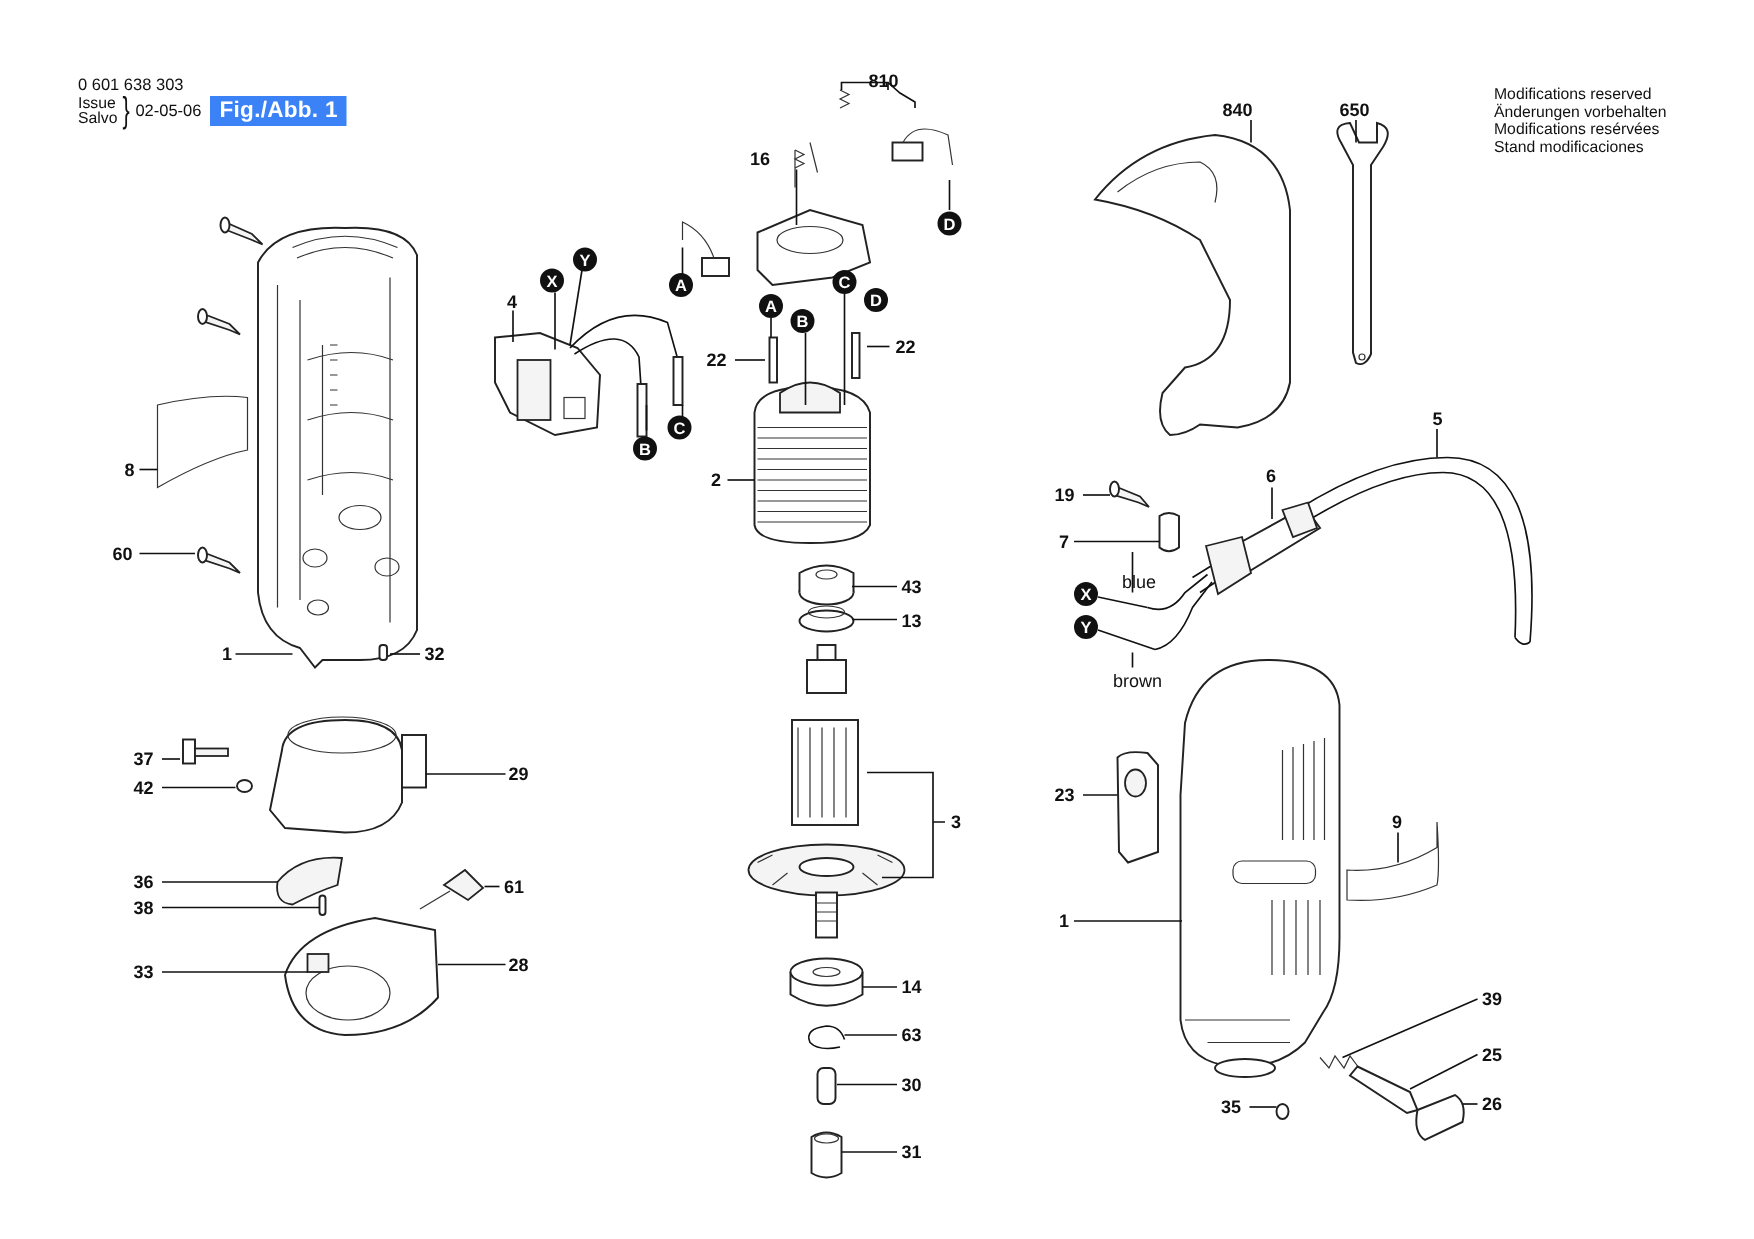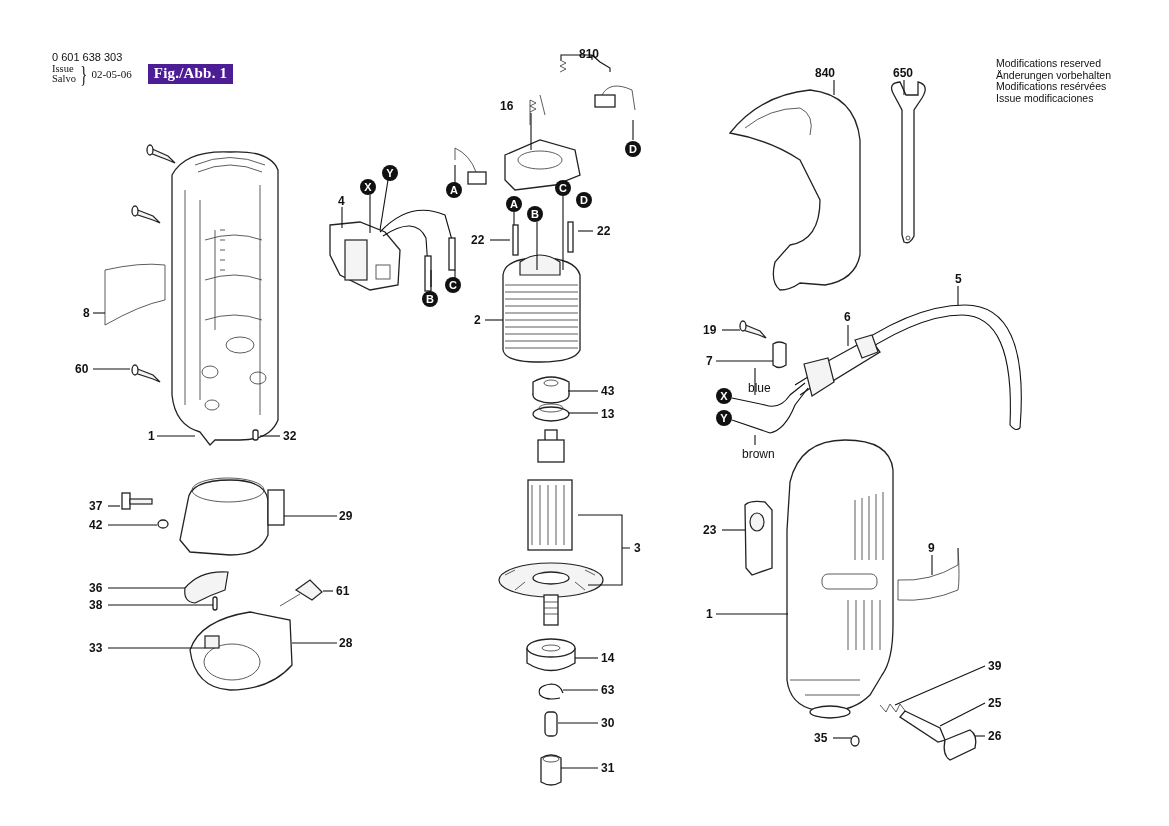--- a/index.html
+++ b/index.html
@@ -1,24 +1,24 @@
 <!DOCTYPE html>
 <html><head>
 <meta charset="utf-8">
 <style>
   html,body{margin:0;padding:0;background:#fff;}
   body{width:1169px;height:826px;position:relative;overflow:hidden;font-family:"Liberation Sans",sans-serif;color:#111;}
   .abs{position:absolute;}
   .hdr{font-size:11px;line-height:12px;}
   #doc-number{left:52px;top:51px;font-size:11px;}
-  #issue-block{left:52px;top:64px;display:flex;align-items:center;font-family:Liberation Serif, serif;}
+  #issue-block{left:52px;top:64px;display:flex;align-items:center;}
   #issue-labels{font-size:10.5px;line-height:10px;}
   .brace{font-size:24px;line-height:20px;margin:0 2px;font-weight:normal;transform:scaleX(0.6);}
-  #issue-date{font-size:11px;margin-right:16px;}
-  #fig-label{background:#4c1d95;color:#fff;font-weight:bold;font-size:15px;padding:1px 6px 2px 6px;letter-spacing:0.2px;}
+  #issue-date{font-size:11px;margin-right:6px;}
+  #fig-label{background:#3b82f6;color:#fff;font-weight:bold;font-size:15px;padding:1px 6px 2px 6px;letter-spacing:0.2px;}
   #mods{left:996px;top:58px;font-size:10.5px;line-height:11.5px;}
   svg#diagram{position:absolute;left:0;top:0;}
   .lbl{font-family:"Liberation Sans",sans-serif;font-weight:bold;font-size:12px;fill:#111;}
   .wire-lbl{font-family:"Liberation Sans",sans-serif;font-size:12px;fill:#111;}
   .disc-txt{font-family:"Liberation Sans",sans-serif;font-weight:bold;font-size:11px;fill:#fff;}
   .ln{stroke:#111;stroke-width:1.1;fill:none;}
   .part{stroke:#222;stroke-width:1.3;fill:#fff;}
   .partg{stroke:#222;stroke-width:1.2;fill:#f4f4f4;}
   .thin{stroke:#333;stroke-width:0.8;fill:none;}
 </style>
@@ -32,21 +32,21 @@
     <div>Salvo</div>
   </div>
   <span class="brace">}</span>
   <span id="issue-date">02-05-06</span>
   <span id="fig-label">Fig./Abb. 1</span>
 </div>
 <div id="mods" class="abs">
   <div>Modifications reserved</div>
   <div>Änderungen vorbehalten</div>
   <div>Modifications resérvées</div>
-  <div>Issue modificaciones</div>
+  <div>Stand modificaciones</div>
 </div>
 
 <svg id="diagram" width="1169" height="826" viewBox="0 0 1169 826">
 
   <g>
     <path class="part" d="M172,175 Q185,150 230,152 Q270,150 278,170 L278,420 Q270,440 240,440 L215,440 L210,445 L200,432 Q175,425 172,395 Z"></path>
     <path class="thin" d="M185,190 L185,405 M200,200 L200,400 M260,185 L260,415"></path>
     <path class="thin" d="M205,240 Q235,230 262,240 M205,280 Q235,270 262,280 M205,320 Q235,310 262,320"></path>
     <ellipse class="thin" cx="240" cy="345" rx="14" ry="8"></ellipse>
     <ellipse class="thin" cx="210" cy="372" rx="8" ry="6"></ellipse>

